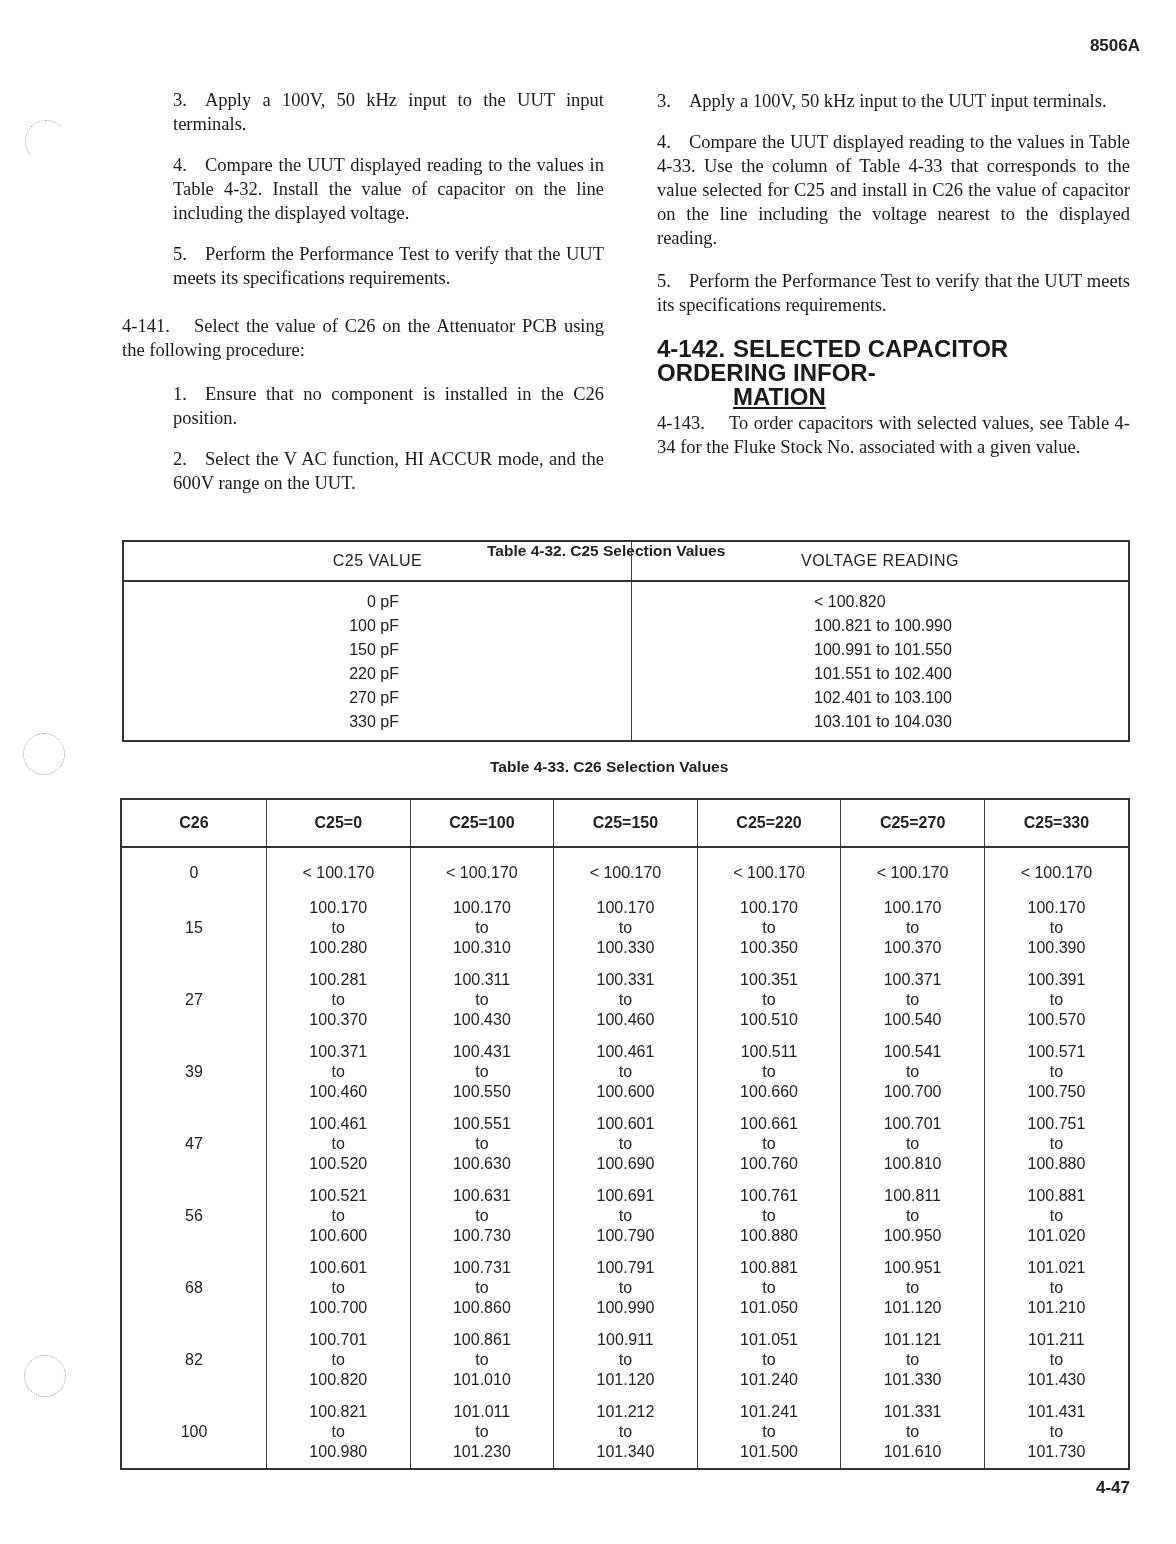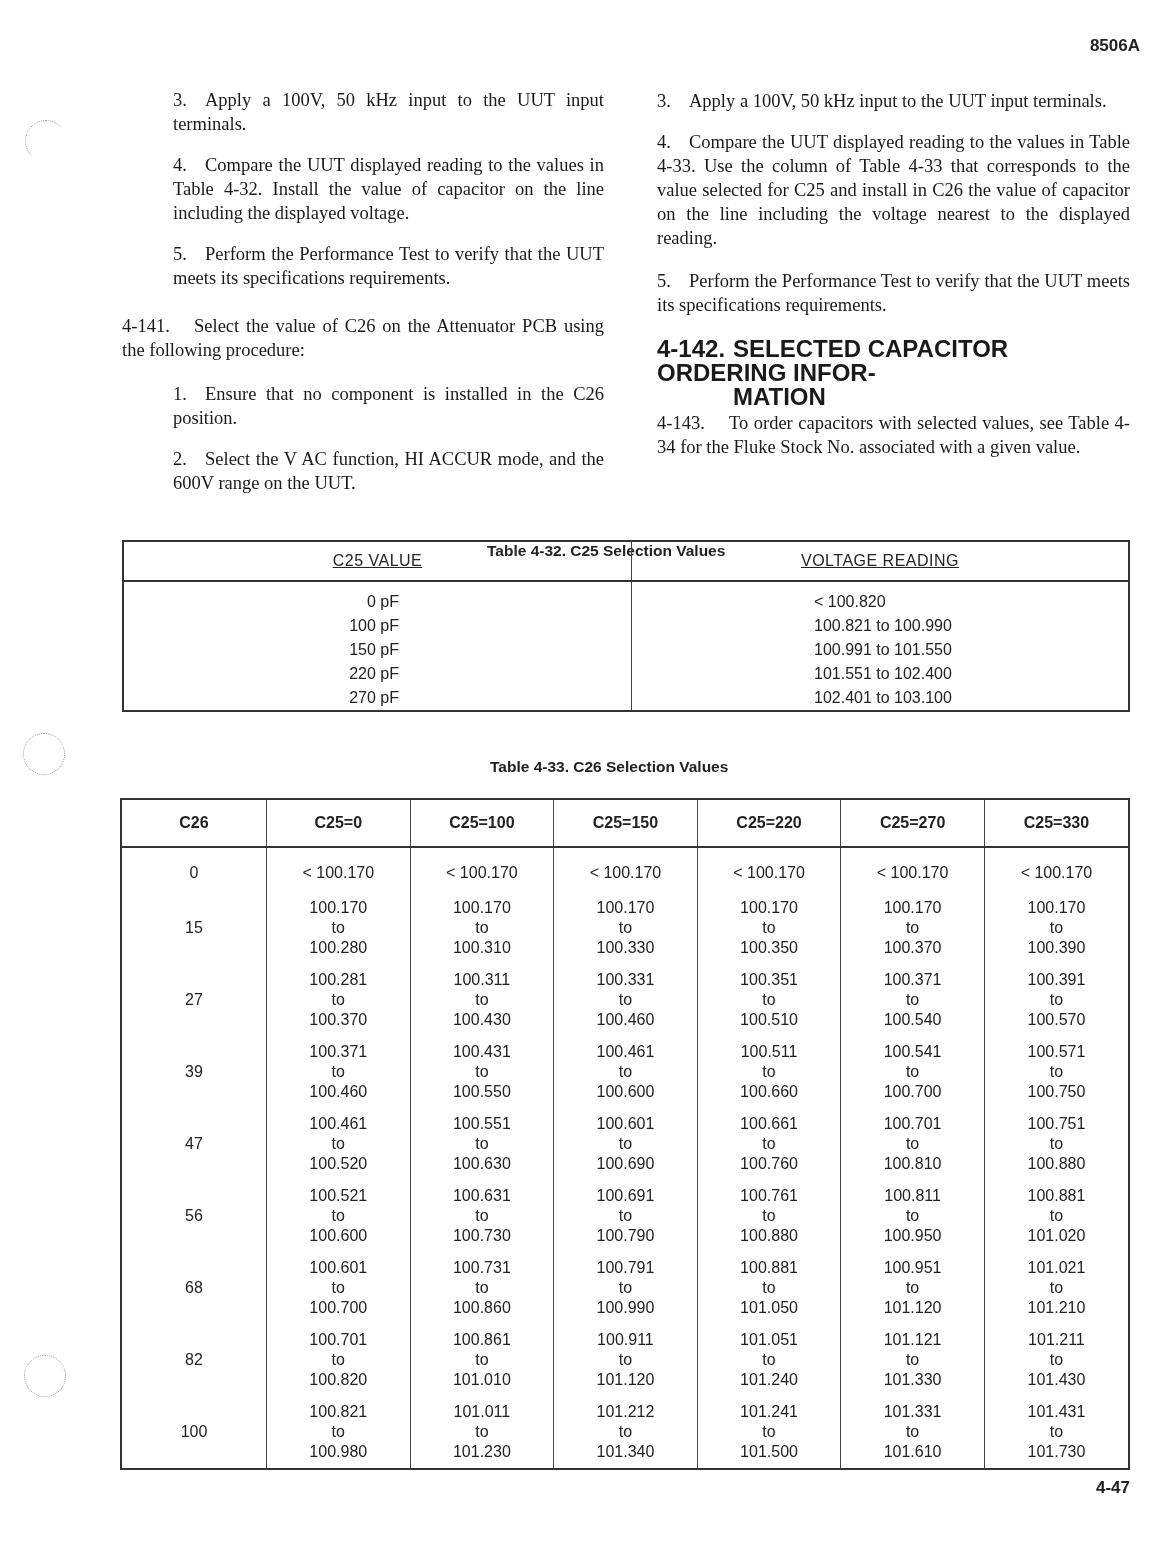--- a/index.html
+++ b/index.html
@@ -17,29 +17,29 @@
 
   .col { position: absolute; font-size: 18.5px; line-height: 24px; text-align: justify; }
   #col-left { left: 122px; top: 88px; width: 482px; }
   #col-right { left: 657px; top: 89px; width: 473px; }
   .para { margin: 0 0 17px 0; }
   .step { padding-left: 51px; }
   .num { display: inline-block; min-width: 32px; }
   .secnum { display: inline-block; min-width: 72px; }
   .heading { font-family: "Liberation Sans", "DejaVu Sans", sans-serif; font-weight: bold; font-size: 24px; line-height: 24px; margin: 0; text-align: left; }
   .heading .hnum { display: inline-block; width: 76px; }
-  .heading .hcont { padding-left: 76px; display: block; }
+  .heading .hcont { padding-left: 76px; display: block; text-decoration: underline; }
 
   .table-title { position: absolute; font-family: "Liberation Sans", "DejaVu Sans", sans-serif; font-weight: bold; font-size: 15.5px; color: #222; }
   #t32-title { left: 487px; top: 542px; }
   #t33-title { left: 490px; top: 758px; }
 
   table { border-collapse: collapse; position: absolute; font-family: "Liberation Sans", "DejaVu Sans", sans-serif; color: #222; }
   #table-432 { left: 122px; top: 540px; width: 1008px; border: 2px solid #333; }
-  #table-432 th { font-size: 16px; font-weight: normal; letter-spacing: 0.5px; height: 36px; border-bottom: 2px solid #333; border-right: 1.5px solid #444; text-decoration: underline; }
+  #table-432 th { font-size: 16px; font-weight: normal; letter-spacing: 0.5px; height: 36px; border-bottom: 2px solid #333; border-right: 1.5px solid #444; }
   #table-432 td { font-size: 16px; height: 24px; padding: 0; border-right: 1.5px solid #444; }
   #table-432 td.cval { text-align: right; padding-right: 232px; width: 270px; }
   #table-432 td.vread { text-align: left; padding-left: 182px; }
   #table-432 tr.first td { padding-top: 8px; }
   #table-432 tr.last td { padding-bottom: 6px; }
 
   #table-433 { left: 120px; top: 798px; width: 1010px; border: 2px solid #333; }
   #table-433 th { font-size: 16px; font-weight: bold; height: 44px; border-bottom: 2px solid #333; border-right: 1.5px solid #444; text-align: center; }
   #table-433 td { font-size: 16px; line-height: 20px; text-align: center; border-right: 1.5px solid #444; padding: 0; vertical-align: middle; }
   #table-433 tr.row-0 td { height: 38px; padding-top: 6px; }
@@ -116,20 +116,24 @@
         <td class="cval">150 pF</td>
         <td class="vread">100.991 to 101.550</td>
       </tr>
       <tr>
         <td class="cval">220 pF</td>
         <td class="vread">101.551 to 102.400</td>
       </tr>
       <tr>
         <td class="cval">270 pF</td>
         <td class="vread">102.401 to 103.100</td>
+      </tr>
+      <tr class="last">
+        <td class="cval">330 pF</td>
+        <td class="vread">103.101 to 104.030</td>
       </tr>
     </tbody>
 </table>
 
 <div class="table-title" id="t33-title">Table 4-33. C26 Selection Values</div>
 <table id="table-433">
   <thead>
     <tr>
       <th class="c26col">C26</th>
       <th>C25=0</th>

